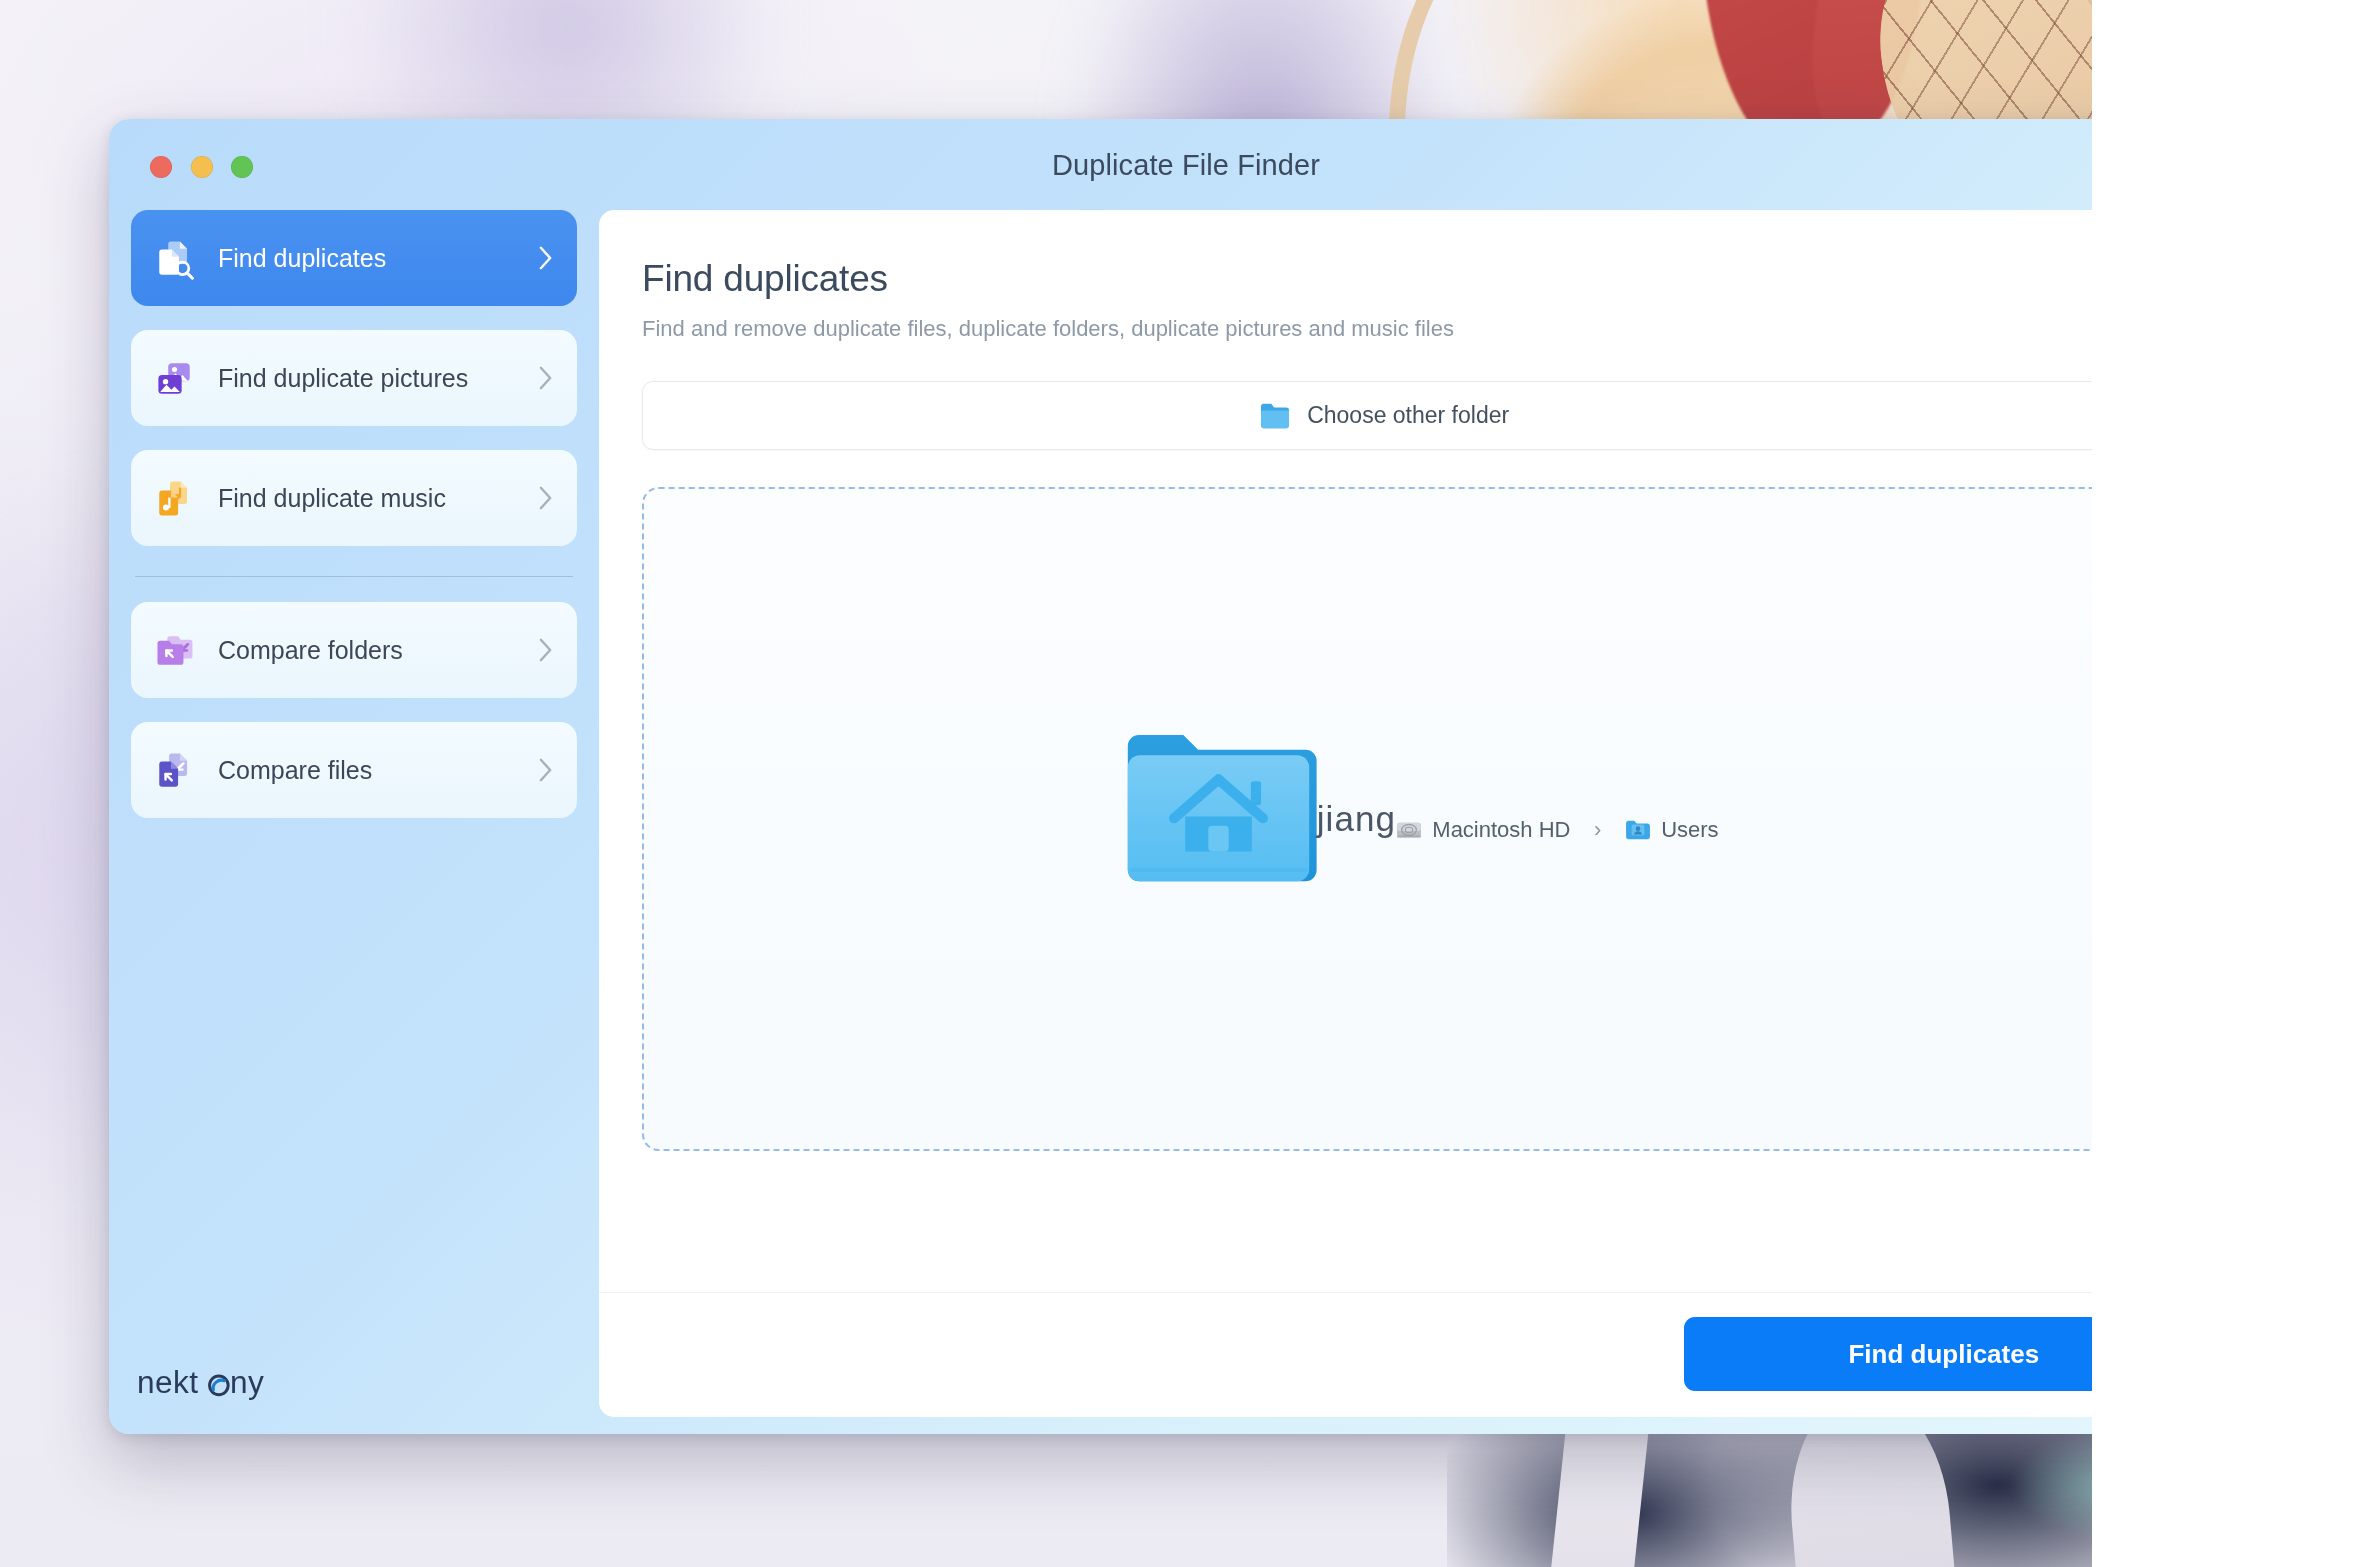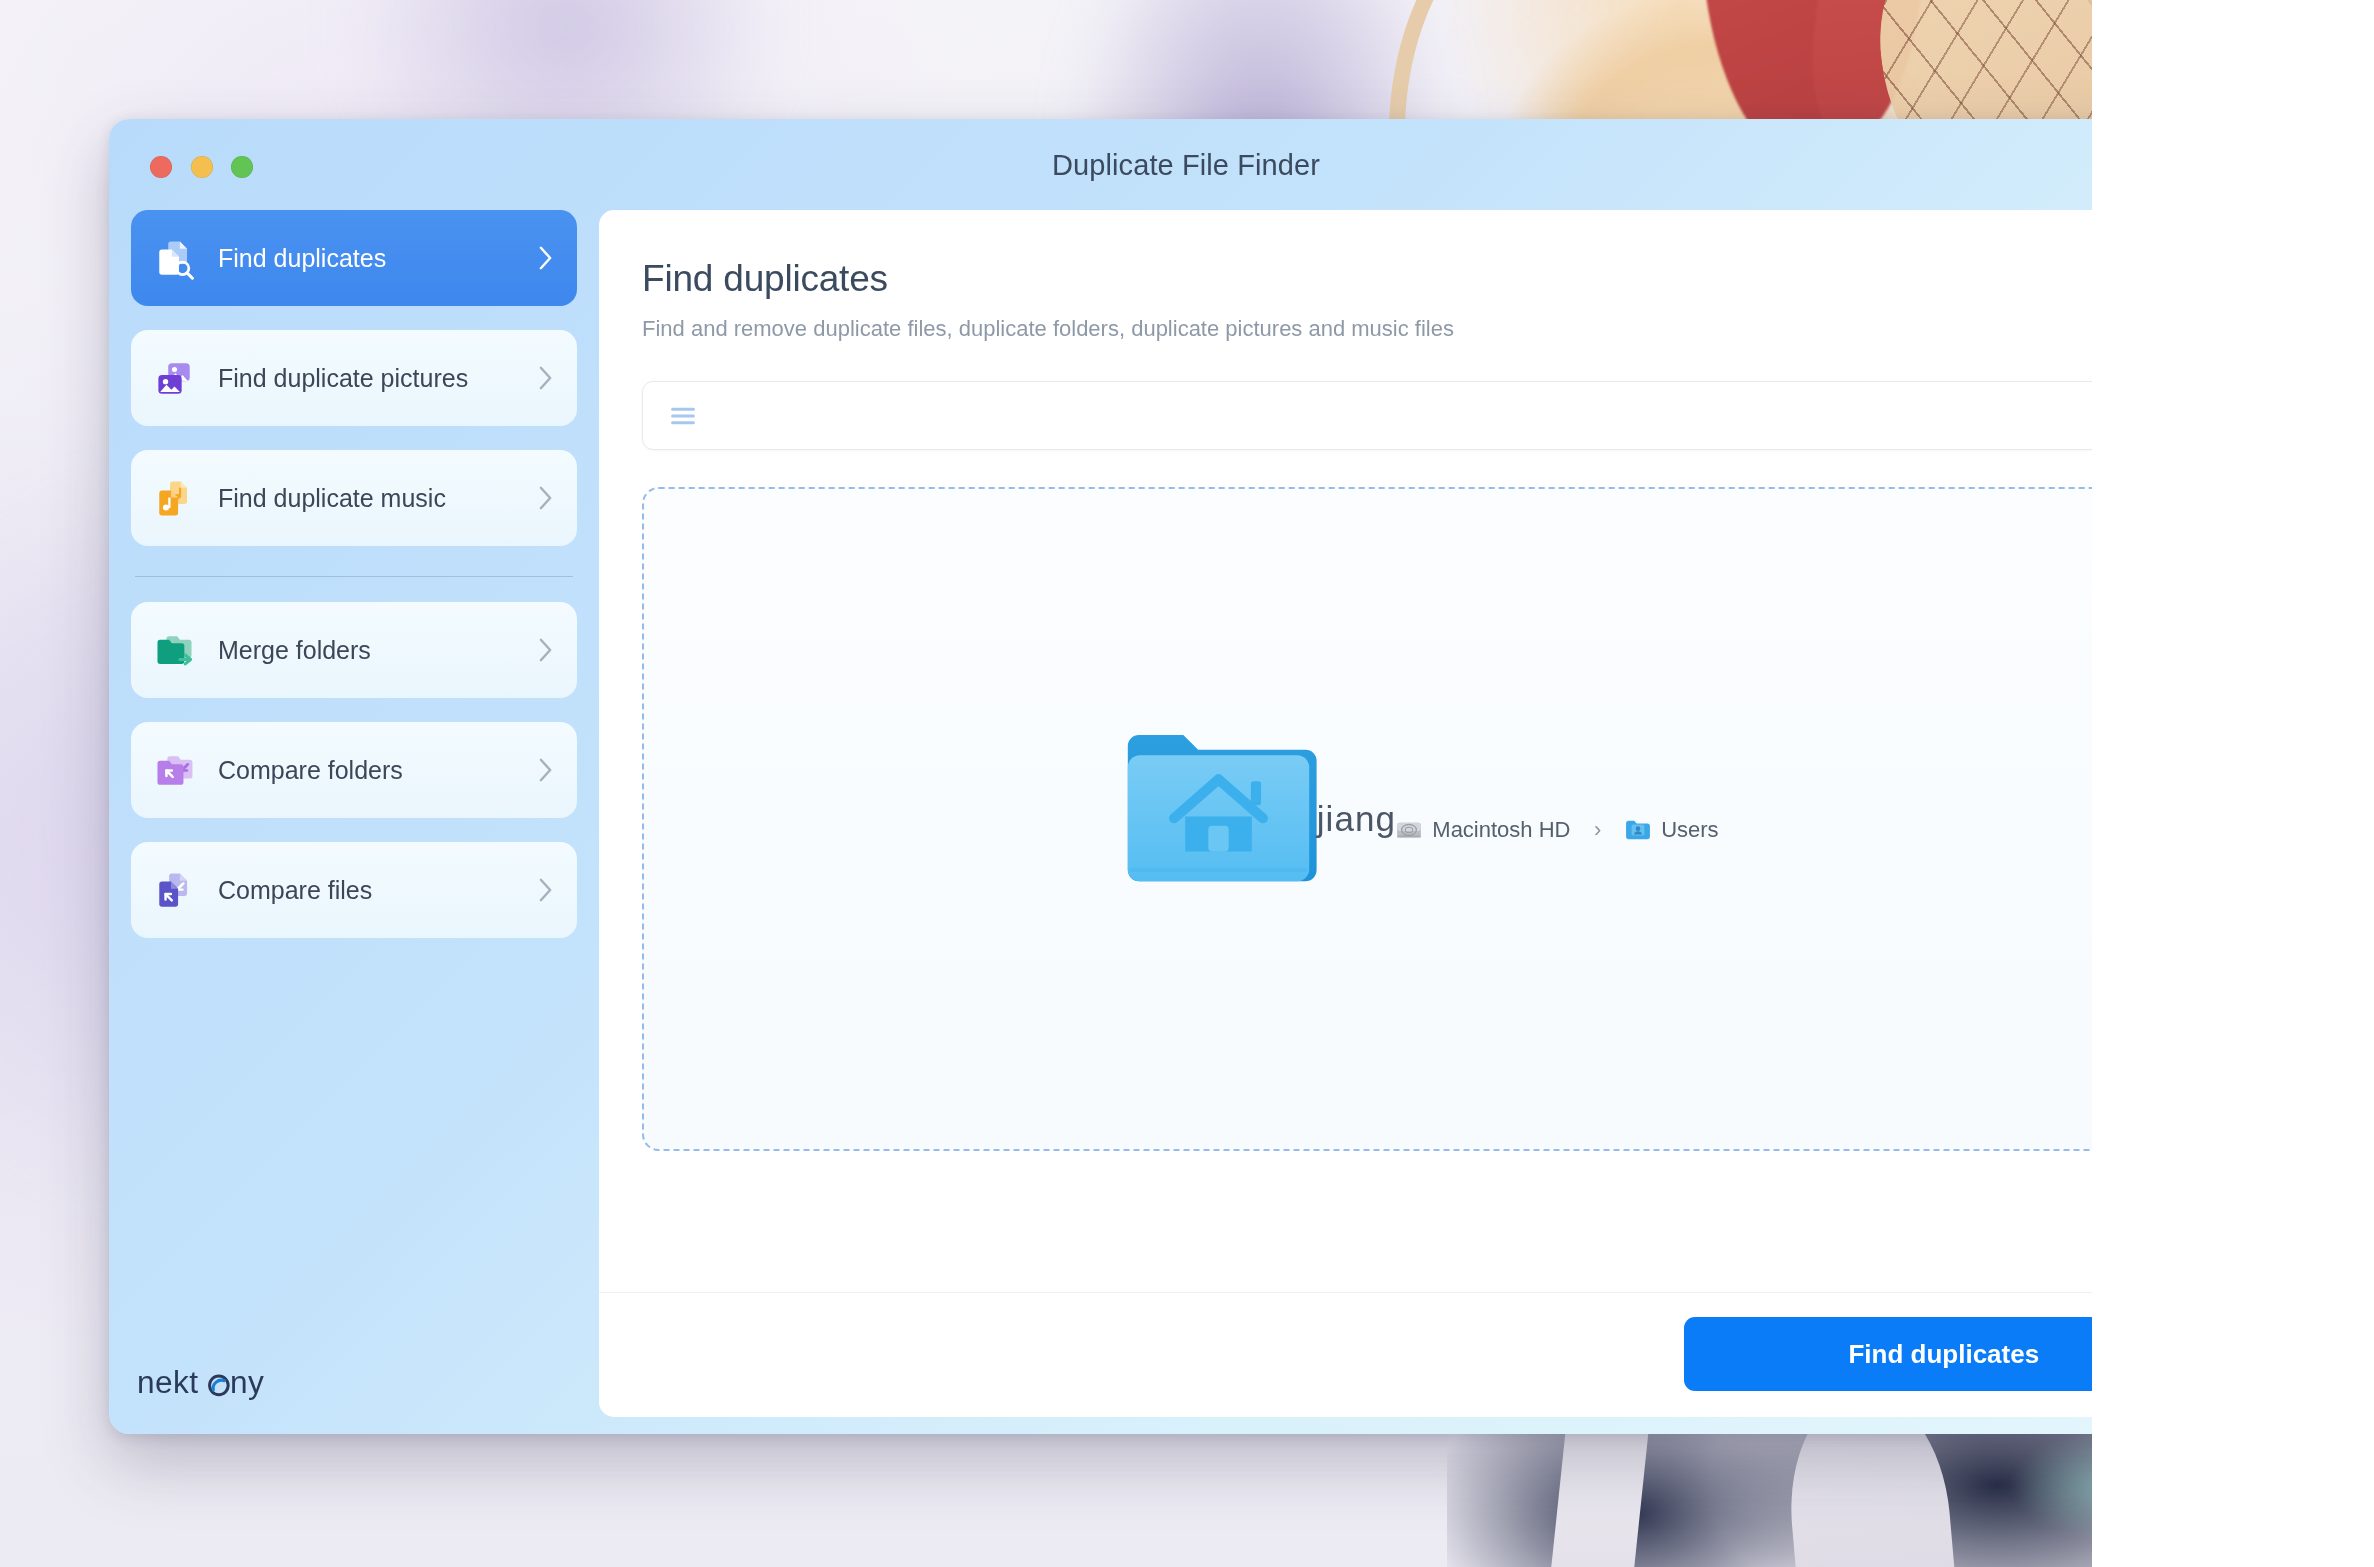--- a/index.html
+++ b/index.html
@@ -432,32 +432,20 @@
             <rect x="17" y="23" width="2.6" height="11.5" fill="#ffffff"></rect>
           </svg>
           <span class="nav-label">Find duplicate music</span>
           <svg class="nav-chev" viewBox="0 0 16 28">
             <polyline points="3,3 13,14 3,25" fill="none" stroke="#6b7785" stroke-width="2.6" stroke-linecap="round" stroke-linejoin="round"></polyline>
           </svg>
         </div>
 
         <div id="nav-divider"></div>
 
-        <div class="nav-item">
-          <svg class="nav-icon" viewBox="0 0 48 48">
-            <path d="M18 8h9l3 4h10a3 3 0 0 1 3 3v14a3 3 0 0 1-3 3H18a3 3 0 0 1-3-3V11a3 3 0 0 1 3-3z" fill="#8fd3bf"></path>
-            <path d="M8 12h10l3 4h11a3 3 0 0 1 3 3v17a3 3 0 0 1-3 3H8a3 3 0 0 1-3-3V15a3 3 0 0 1 3-3z" fill="#0f9f7e"></path>
-            <path d="M30 34h10" stroke="#3dbf9c" stroke-width="3.4" stroke-linecap="round" fill="none"></path>
-            <polyline points="36,29 42,34 36,39" fill="none" stroke="#3dbf9c" stroke-width="3.4" stroke-linecap="round" stroke-linejoin="round"></polyline>
-          </svg>
-          <span class="nav-label">Merge folders</span>
-          <svg class="nav-chev" viewBox="0 0 16 28">
-            <polyline points="3,3 13,14 3,25" fill="none" stroke="#6b7785" stroke-width="2.6" stroke-linecap="round" stroke-linejoin="round"></polyline>
-          </svg>
-        </div>
 
         <div class="nav-item">
           <svg class="nav-icon" viewBox="0 0 48 48">
             <path d="M19 8h9l3 4h10a3 3 0 0 1 3 3v15a3 3 0 0 1-3 3H19a3 3 0 0 1-3-3V11a3 3 0 0 1 3-3z" fill="#d9bff3"></path>
             <polyline points="38,18 32,24 38,24" fill="none" stroke="#a86fe0" stroke-width="2.8" stroke-linecap="round" stroke-linejoin="round"></polyline>
             <line x1="32" y1="24" x2="39" y2="17" stroke="#a86fe0" stroke-width="2.8" stroke-linecap="round"></line>
             <path d="M8 13h10l3 4h10a3 3 0 0 1 3 3v17a3 3 0 0 1-3 3H8a3 3 0 0 1-3-3V16a3 3 0 0 1 3-3z" fill="#b77de8"></path>
             <polyline points="15,30 15,24 21,24" fill="none" stroke="#ffffff" stroke-width="2.8" stroke-linecap="round" stroke-linejoin="round"></polyline>
             <line x1="15" y1="24" x2="22" y2="31" stroke="#ffffff" stroke-width="2.8" stroke-linecap="round"></line>
           </svg>
@@ -496,20 +484,27 @@
 
       <section id="main">
         <div id="main-scroll">
 
           <h1 id="page-title">Find duplicates</h1>
           <p id="page-subtitle">Find and remove duplicate files, duplicate folders, duplicate pictures and music files</p>
 
           <div id="source-bar">
 
 
+            <div class="seg" id="seg-other">
+              <svg width="32" height="28" viewBox="0 0 34 30">
+                <path d="M2 5a3 3 0 0 1 3-3h8l3 4h13a3 3 0 0 1 3 3v16a3 3 0 0 1-3 3H5a3 3 0 0 1-3-3z" fill="#3ba7e8"></path>
+                <path d="M2 9h30v16a3 3 0 0 1-3 3H5a3 3 0 0 1-3-3z" fill="#61bff1"></path>
+              </svg>
+              <span>Choose other folder</span>
+            </div>
 
             <div id="seg-menu-btn">
               <svg width="30" height="22" viewBox="0 0 32 24">
                 <rect x="3" y="3" width="26" height="3.4" rx="1.7" fill="#a6c8ef"></rect>
                 <rect x="3" y="10.3" width="26" height="3.4" rx="1.7" fill="#a6c8ef"></rect>
                 <rect x="3" y="17.6" width="26" height="3.4" rx="1.7" fill="#a6c8ef"></rect>
               </svg>
             </div>
           </div>
 

